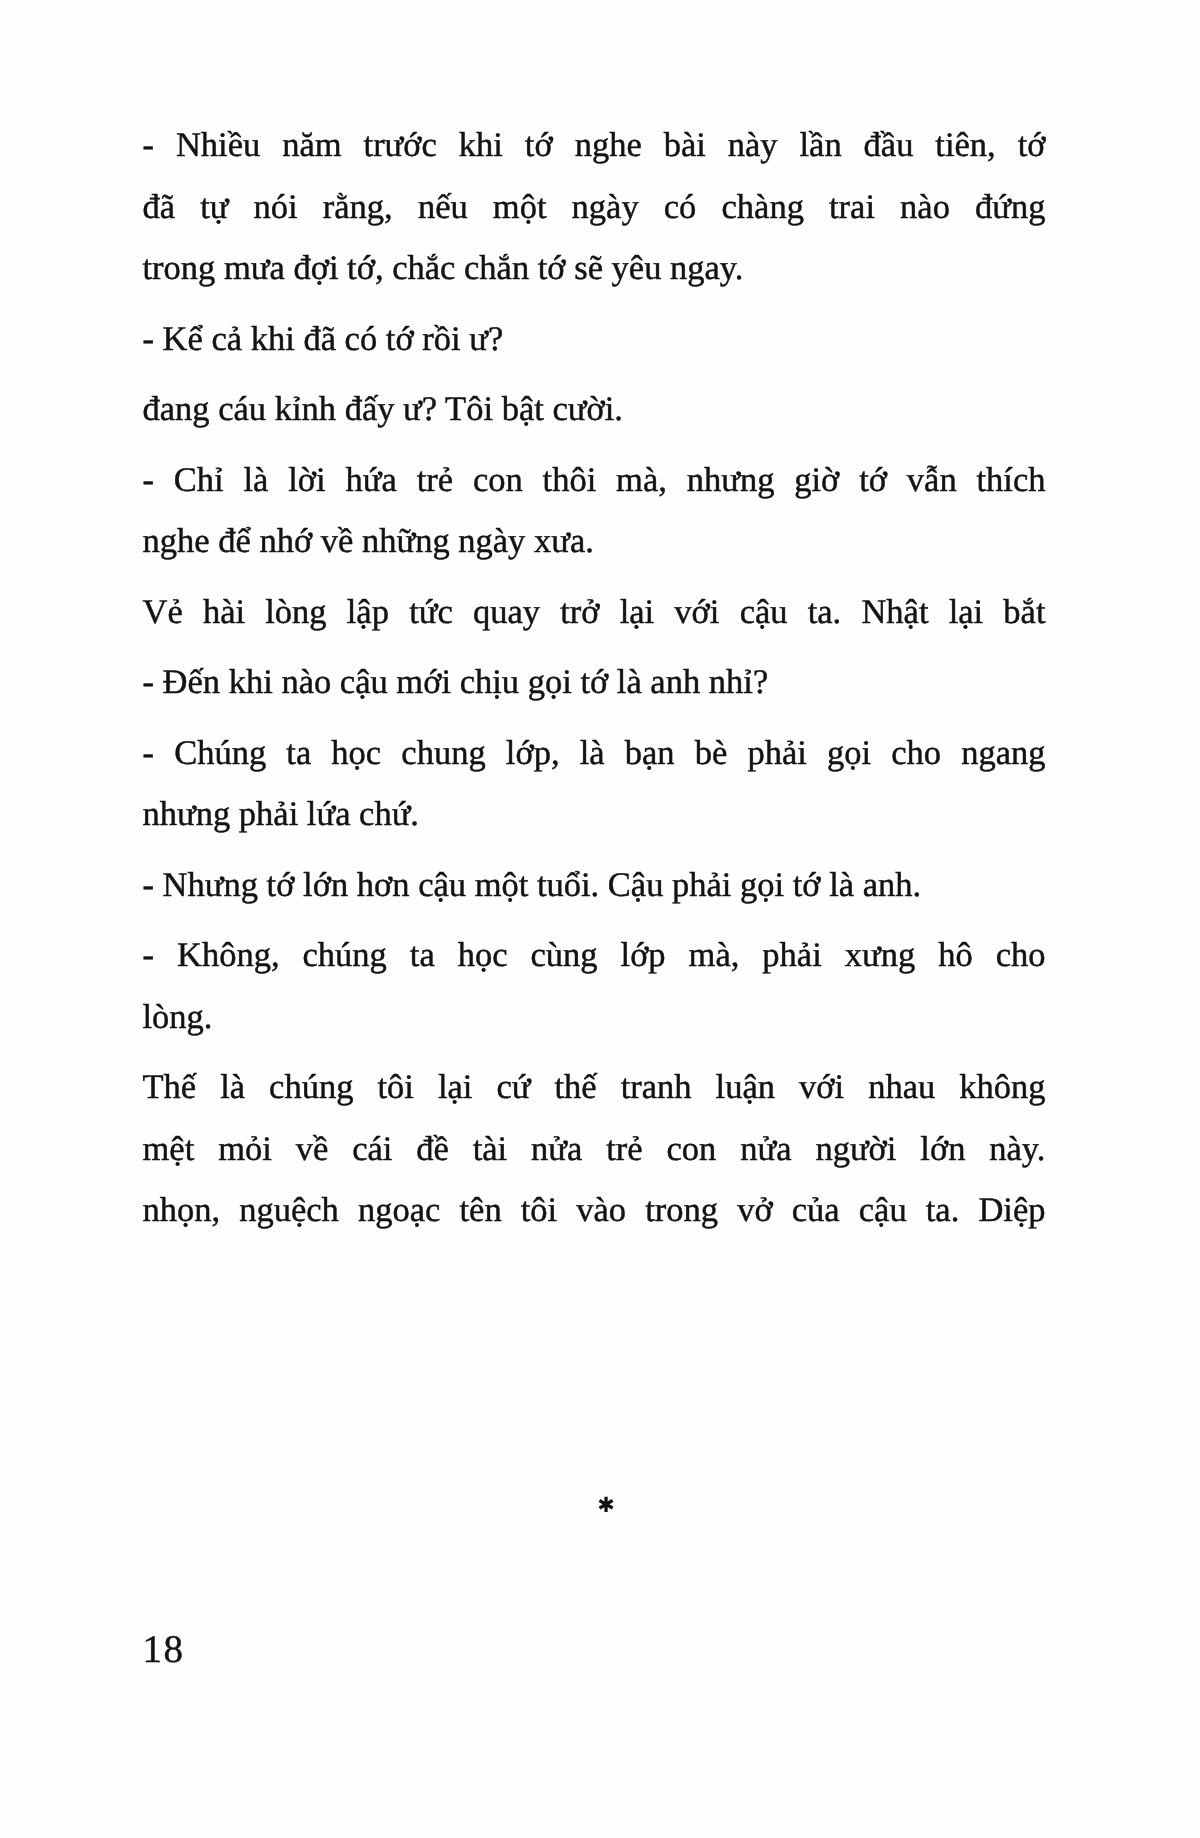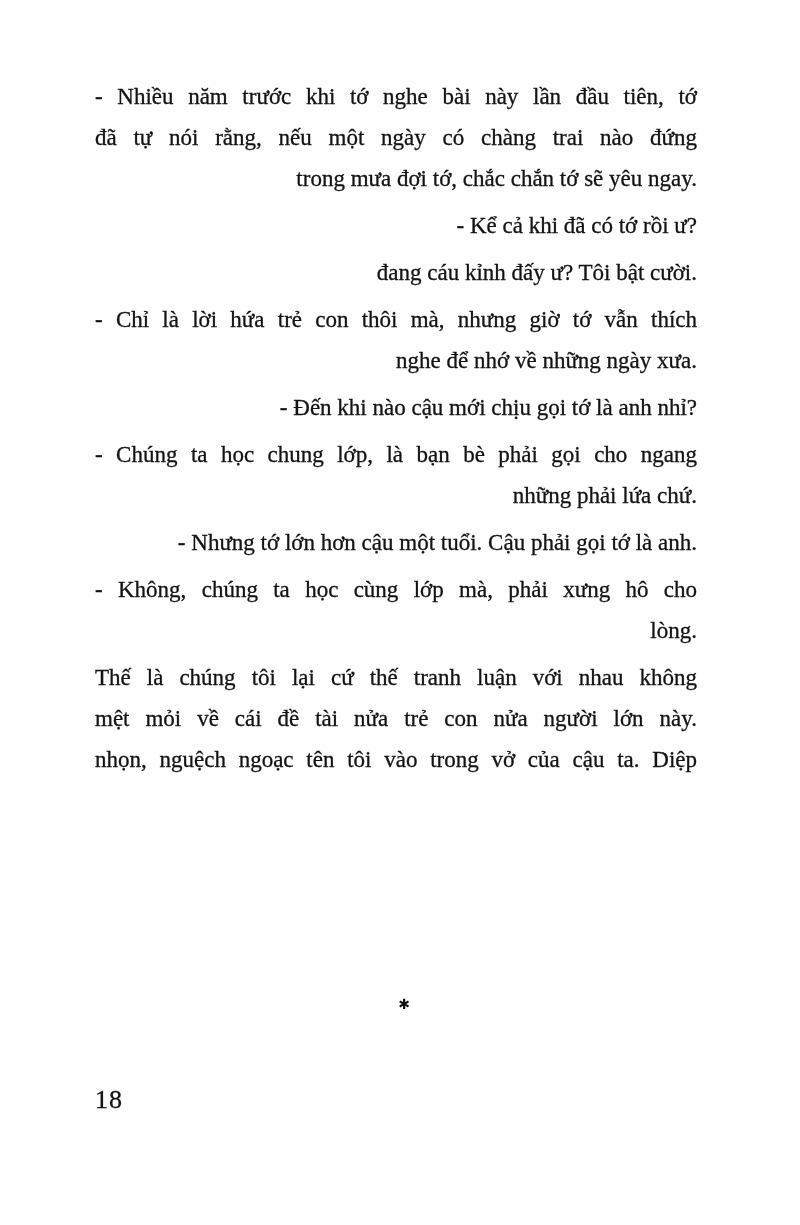--- a/index.html
+++ b/index.html
@@ -26,21 +26,21 @@
     width: 618px;
   }
   .para {
     margin: 0 16px 6px 0;
     font-size: 23px;
     line-height: 41px;
     -webkit-text-stroke: 0.3px #131313;
   }
   .line {
     display: block;
-    text-align: right;
+    text-align: left;
     white-space: nowrap;
   }
   .line.j {
     text-align: justify;
     text-align-last: justify;
   }
   .divider {
     position: absolute;
     left: 95px;
     top: 994px;
@@ -81,29 +81,30 @@
     <p class="para">
       <span class="line">đang cáu kỉnh đấy ư? Tôi bật cười.</span>
     </p>
 
     <p class="para">
       <span class="line j">- Chỉ là lời hứa trẻ con thôi mà, nhưng giờ tớ vẫn thích</span>
       <span class="line">nghe để nhớ về những ngày xưa.</span>
     </p>
 
     <p class="para">
+      <span class="line j">Vẻ hài lòng lập tức quay trở lại với cậu ta. Nhật lại bắt</span>
     </p>
 
     <p class="para">
       <span class="line">- Đến khi nào cậu mới chịu gọi tớ là anh nhỉ?</span>
     </p>
 
     <p class="para">
       <span class="line j">- Chúng ta học chung lớp, là bạn bè phải gọi cho ngang</span>
-      <span class="line">những phải lứa chứ.</span>
+      <span class="line">nhưng phải lứa chứ.</span>
     </p>
 
     <p class="para">
       <span class="line">- Nhưng tớ lớn hơn cậu một tuổi. Cậu phải gọi tớ là anh.</span>
     </p>
 
     <p class="para">
       <span class="line j">- Không, chúng ta học cùng lớp mà, phải xưng hô cho</span>
       <span class="line">lòng.</span>
     </p>

